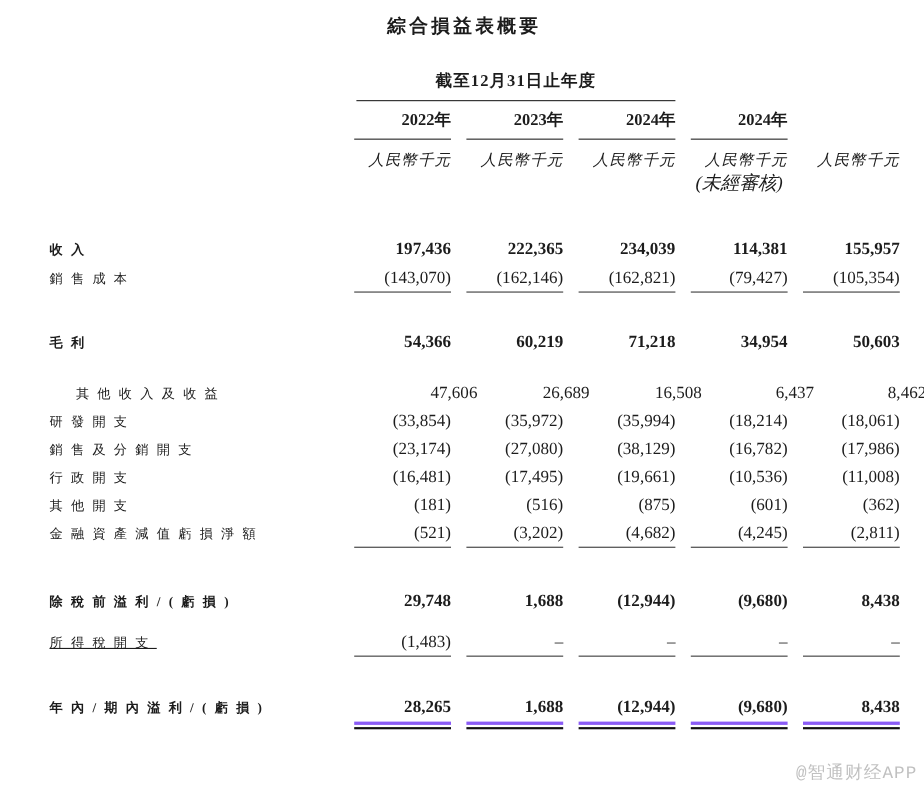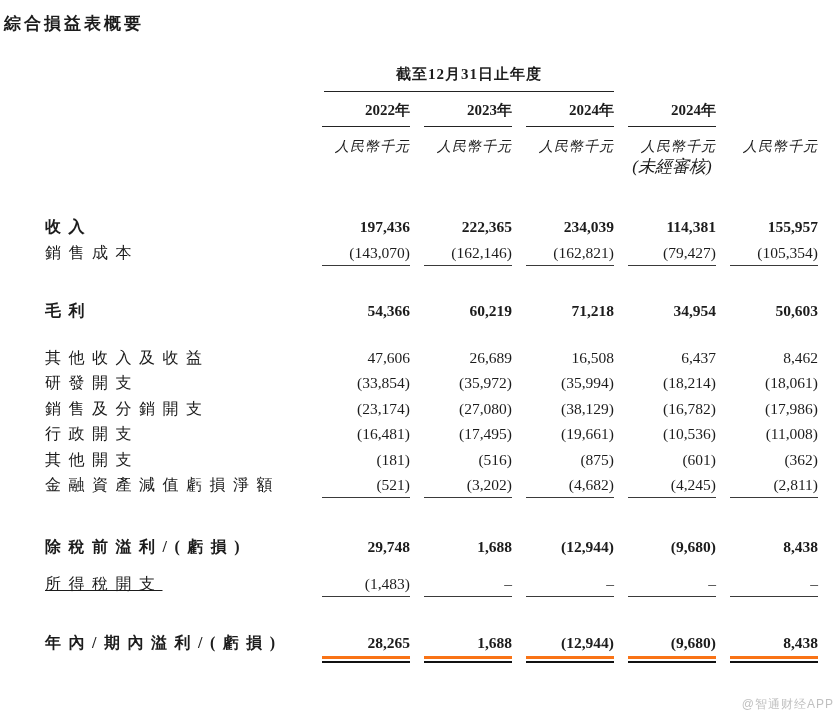--- a/index.html
+++ b/index.html
@@ -10,20 +10,21 @@
     color:#1c1c1c;
     font-family:"Liberation Serif","DejaVu Serif",serif;
     overflow:hidden;
   }
   .title{
     margin:13px 0 0 4px;
     font-size:17px;
     font-weight:bold;
     letter-spacing:3px;
     line-height:22px;
+    text-align:center;
   }
   .table{ margin:30px 0 0 45px; width:773px; }
   .hrow{ display:flex; align-items:flex-end; }
   .spacer{ width:263px; flex:0 0 263px; }
   .grp{ flex:0 0 auto; }
   .grp1{ width:306px; }
   .grp2{ width:204px; }
   .grp-inner{
     margin-left:16px;
     text-align:center;
@@ -49,40 +50,40 @@
   }
   .unit-note{
     font-style:italic; font-size:17px;
     text-align:center; padding-left:14px;
     line-height:21px; white-space:nowrap;
   }
   .tbody{ margin-top:40px; }
   .trow{ display:flex; align-items:flex-start; height:25.5px; }
   .tlabel{
     width:263px; flex:0 0 263px;
-    font-size:16px; letter-spacing:7.5px;
+    font-size:12px; letter-spacing:7.5px;
     line-height:20px; white-space:nowrap;
   }
   .tcell{ width:102px; flex:0 0 102px; text-align:right; font-size:15.5px; line-height:20px; }
   .nbox{ display:inline-block; min-width:88px; text-align:right; position:relative; }
   .row-b .tlabel, .row-b .tcell{ font-weight:bold; }
   .row-u .nbox{ border-bottom:1px solid #3a3a3a; padding-bottom:2px; }
-  .row-dd .nbox{ border-bottom:3px solid #f97316; padding-bottom:3px; }
+  .row-dd .nbox{ border-bottom:3px solid #8b5cf6; padding-bottom:3px; }
   .row-dd .nbox::after{
     content:""; position:absolute; left:0; right:0; bottom:-7px;
     height:2px; background:#111;
   }
-  .sp-sm{ margin-top:21px; }
+  .sp-sm{ margin-top:21px;margin-left:24px; }
   .sp-md{ margin-top:12px;text-decoration:underline; }
   .sp-lg{ margin-top:33px; }
   .sp-xl{ margin-top:36px; }
   .watermark{
     position:absolute; right:6px; bottom:7px;
-    font-family:Liberation Sans, sans-serif;
-    font-size:12px; letter-spacing:1px;
+    font-family:Liberation Mono, monospace;
+    font-size:16px; letter-spacing:1px;
     color:rgba(150,150,150,0.6);
   }
 </style>
 </head>
 <body>
 
 <div class="page">
 
   <h1 class="title">綜合損益表概要</h1>
 

